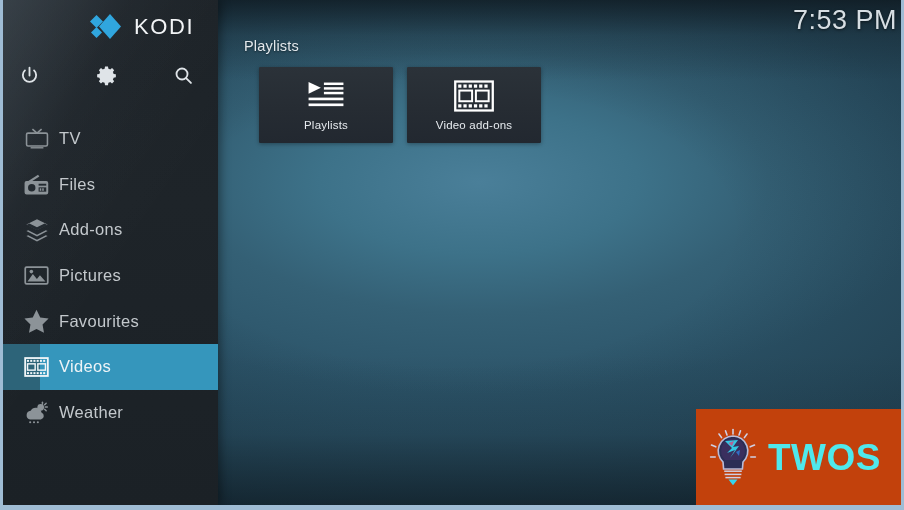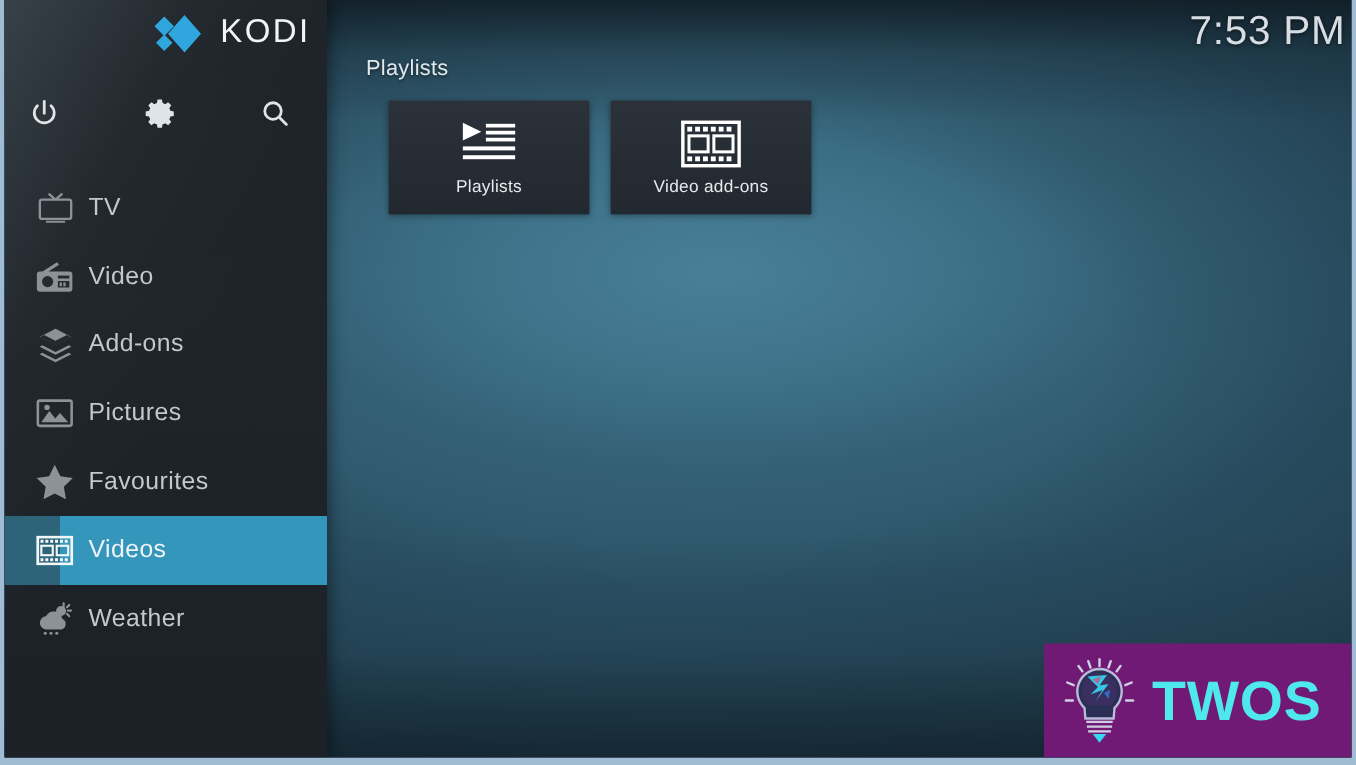--- a/index.html
+++ b/index.html
@@ -58,24 +58,24 @@
   #sidebar-sheen {
     position: absolute;
     inset: 0;
     background: linear-gradient(125deg, rgba(255,255,255,0.055) 0%, rgba(255,255,255,0.015) 30%, rgba(255,255,255,0) 55%);
     pointer-events: none;
   }
 
   
   #logo-row {
     position: absolute;
-    left: 16px; top: 8px;
+    left: 3px; top: 8px;
     width: 215px; height: 38px;
     display: flex;
-    align-items: flex-start;
+    align-items: center;
     justify-content: center;
     gap: 11px;
     padding-left: 28px;
   }
   #logo-mark { width: 34px; height: 30px; display: block; }
   #logo-text {
     color: #f2f4f6;
     font-size: 22px;
     letter-spacing: 1.6px;
     font-weight: 400;
@@ -212,22 +212,22 @@
     letter-spacing: 0.5px;
     text-shadow: 0 1px 3px rgba(0,0,0,0.55);
   }
 
   
   #watermark {
     position: absolute;
     right: 0;
     bottom: 0;
     width: 205px;
-    height: 76px;
-    background: #701a75;
+    height: 96px;
+    background: #c2410c;
     display: flex;
     align-items: center;
     padding-left: 12px;
     box-sizing: border-box;
     gap: 10px;
   }
   #wm-bulb { width: 50px; height: 58px; display:block; }
   #wm-text {
     color: #4fe8ec;
     font-size: 37px;
@@ -295,21 +295,21 @@
         <span class="menu-icon">
           <svg width="25" height="21" viewBox="0 0 26 22" fill="#8c9398">
             <path d="M14.6 0.8 L16 2.6 L8.6 7.4 L23.2 7.4 A2.1 2.1 0 0 1 25.3 9.5 L25.3 19.4 A2.1 2.1 0 0 1 23.2 21.5 L2.6 21.5 A2.1 2.1 0 0 1 0.5 19.4 L0.5 9.5 A2.1 2.1 0 0 1 2.6 7.4 L4.4 7.4 Z"></path>
             <circle cx="8" cy="14.4" r="3.9" fill="#232a30"></circle>
             <rect x="15.2" y="10.2" width="8" height="2" fill="#232a30"></rect>
             <rect x="15.2" y="14" width="8" height="4.5" fill="#232a30"></rect>
             <rect x="16.4" y="15" width="1.6" height="2.6" fill="#8c9398"></rect>
             <rect x="19" y="15" width="1.6" height="2.6" fill="#8c9398"></rect>
           </svg>
         </span>
-        <span class="menu-label">Video</span>
+        <span class="menu-label">Files</span>
       </div>
 
       <div class="menu-item">
         <span class="menu-icon">
           <svg width="24" height="24" viewBox="0 0 24 24" fill="#8c9398">
             <path d="M12 1.2 L22.6 6.6 L12 12 L1.4 6.6 Z"></path>
             <path d="M12 9.2 L19.6 5.4 L22.6 6.9 L12 12.3 L1.4 6.9 L4.4 5.4 Z" fill="#232a30"></path>
             <path d="M3.2 12.2 L12 16.7 L20.8 12.2 L22.6 13.1 L12 18.5 L1.4 13.1 Z"></path>
             <path d="M3.2 17.2 L12 21.7 L20.8 17.2 L22.6 18.1 L12 23.5 L1.4 18.1 Z"></path>
           </svg>

